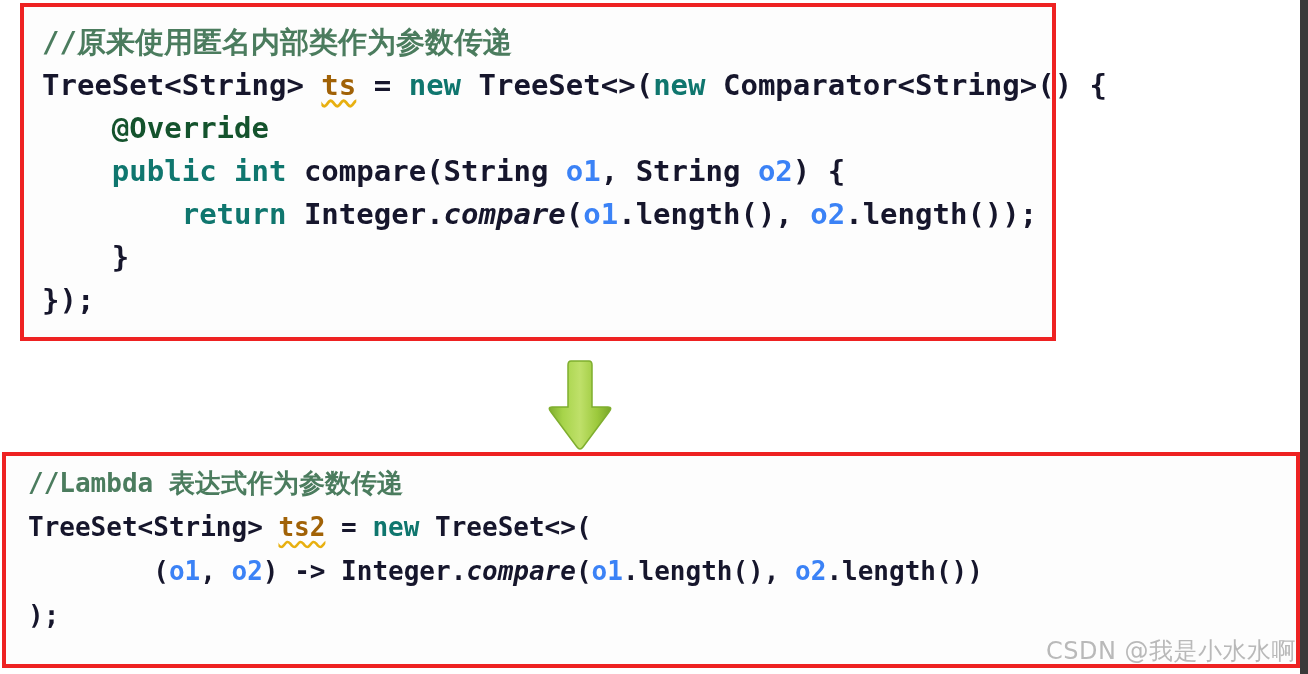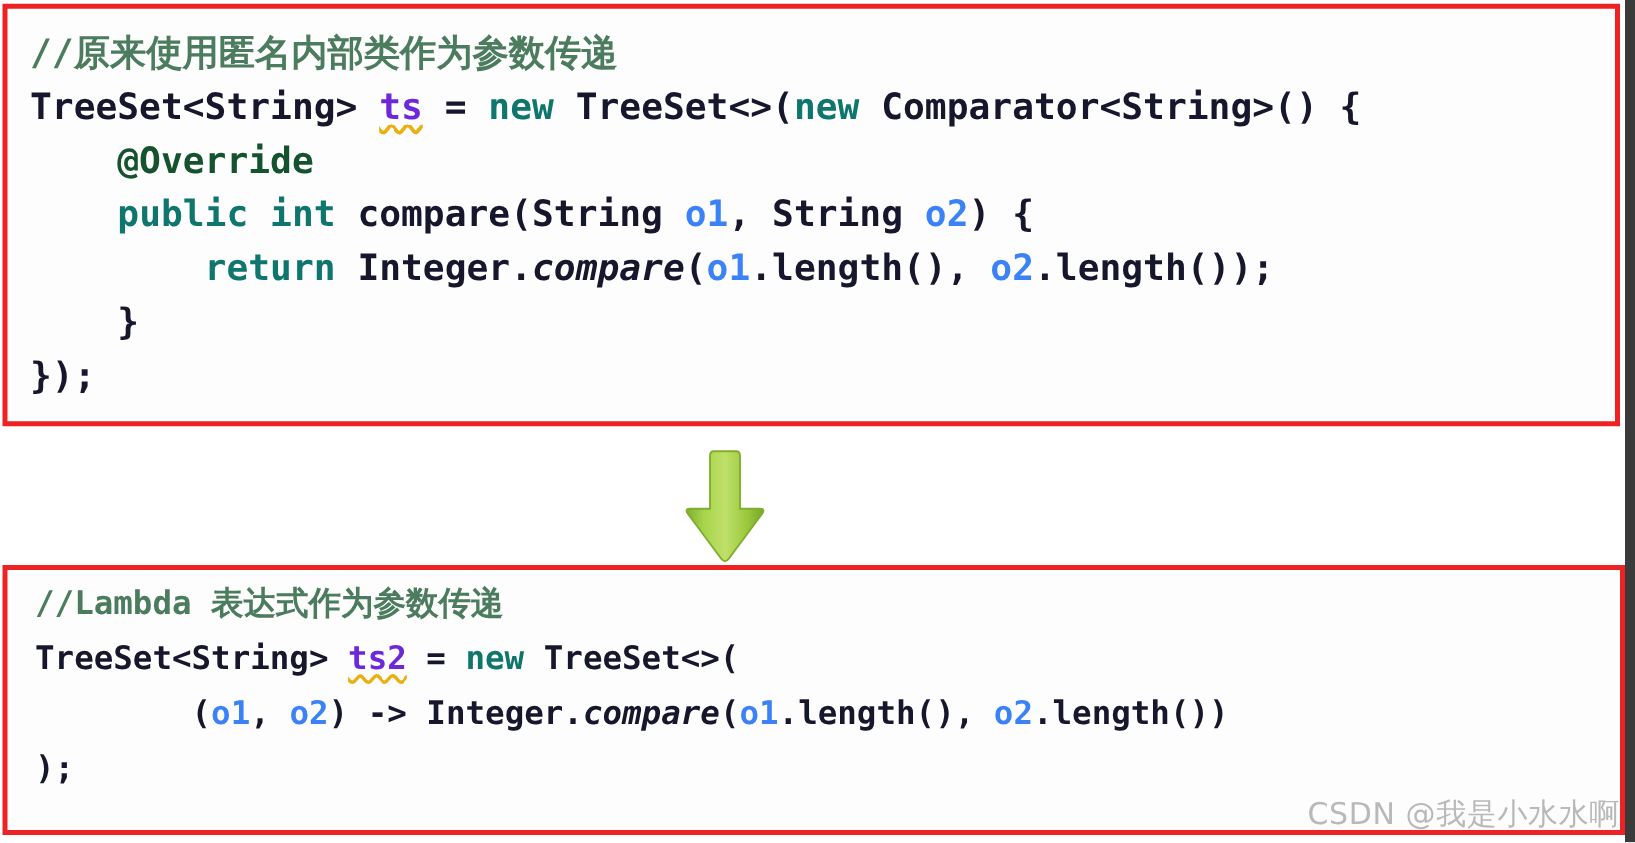--- a/index.html
+++ b/index.html
@@ -24,23 +24,23 @@
     height: 674px;
     background: #3a3a3a;
   }
   .code-box {
     position: absolute;
     box-sizing: border-box;
     border: 4px solid #ee2222;
     background: #fdfdfd;
   }
   #box-anon {
-    left: 2px;
+    left: 20px;
     top: 3px;
-    width: 1294px;
+    width: 1036px;
     height: 338px;
   }
   #box-lambda {
     left: 2px;
     top: 452px;
     width: 1298px;
     height: 216px;
   }
   .code-lines {
     position: absolute;
@@ -63,21 +63,21 @@
 
   
   .cmt   { color: #4b7c5e; }
   .typ   { color: #16162c; text-align: right; }
   .kw    { color: #0f766e; }
   .ann   { color: #14532d; }
   .prm   { color: #3b82f6; margin-top: 44px; }
   .pln   { color: #16162c; }
   .ital  { font-style: italic; color: #16162c; }
   .sq    {
-    color: #6d28d9;
+    color: #a16207;
     text-decoration: underline wavy #e8b010;
     text-decoration-skip-ink: none;
     text-underline-offset: 4px;
   }
 
   
   #arrow {
     position: absolute;
     left: 545px;
     top: 357px;

